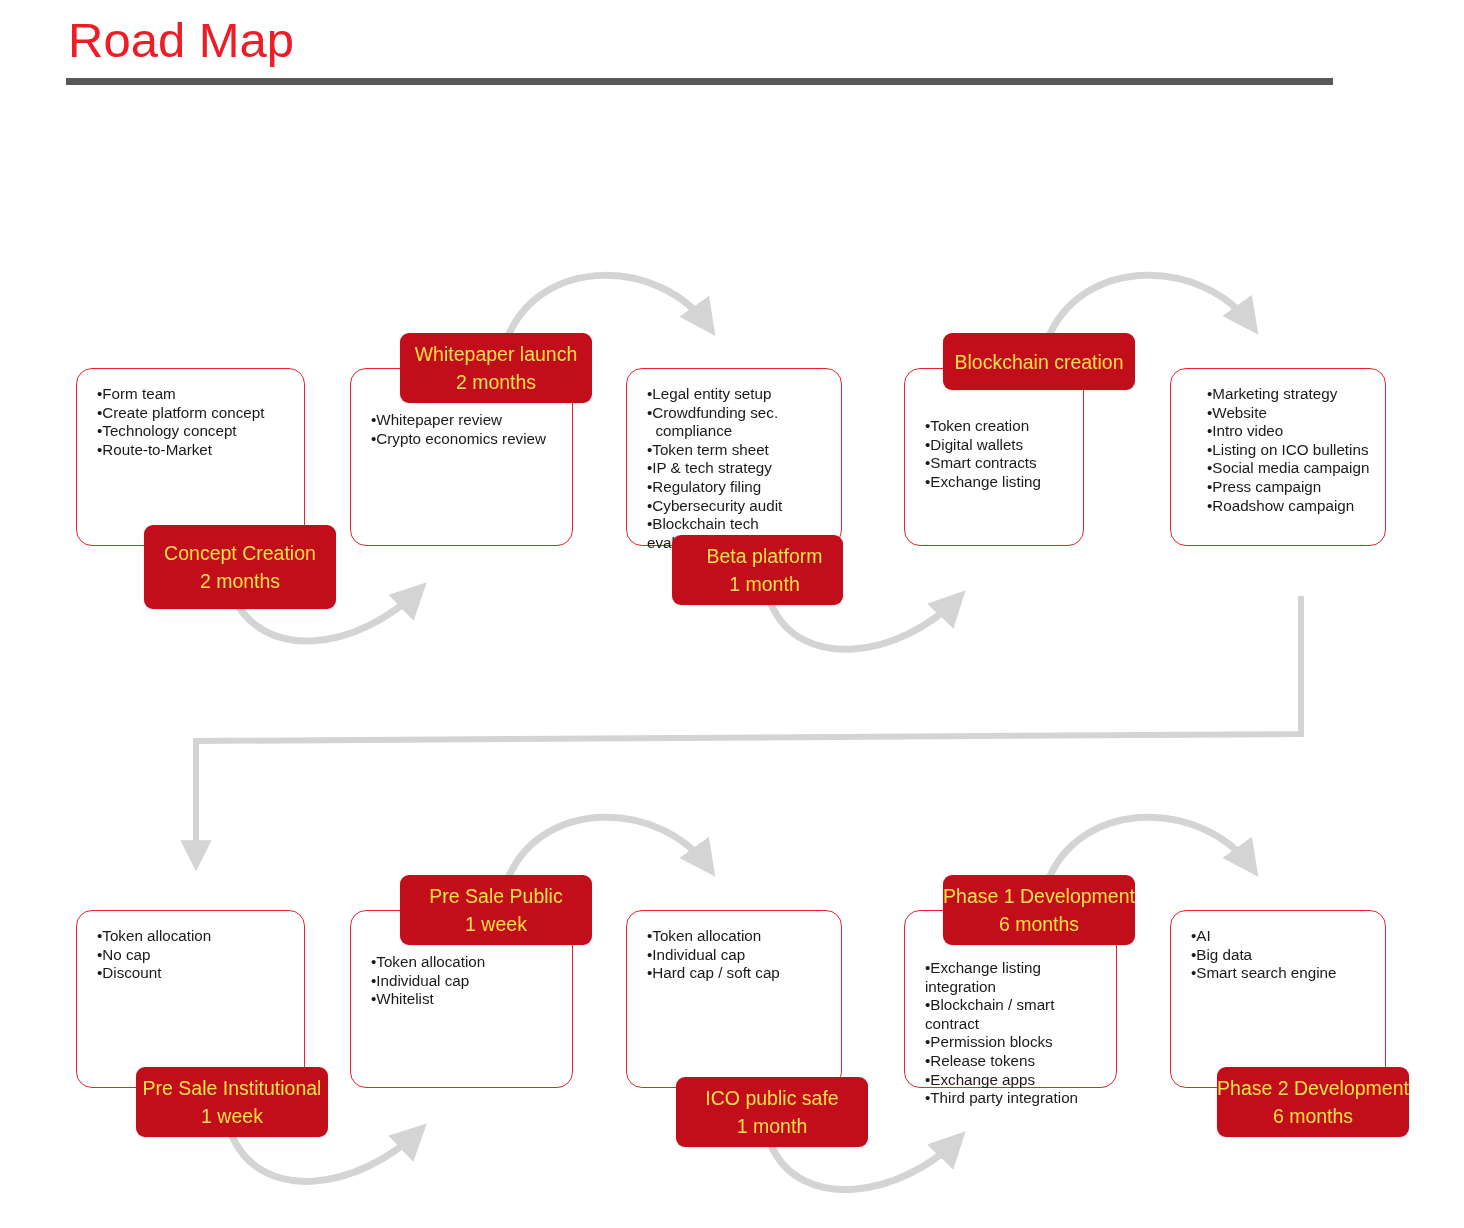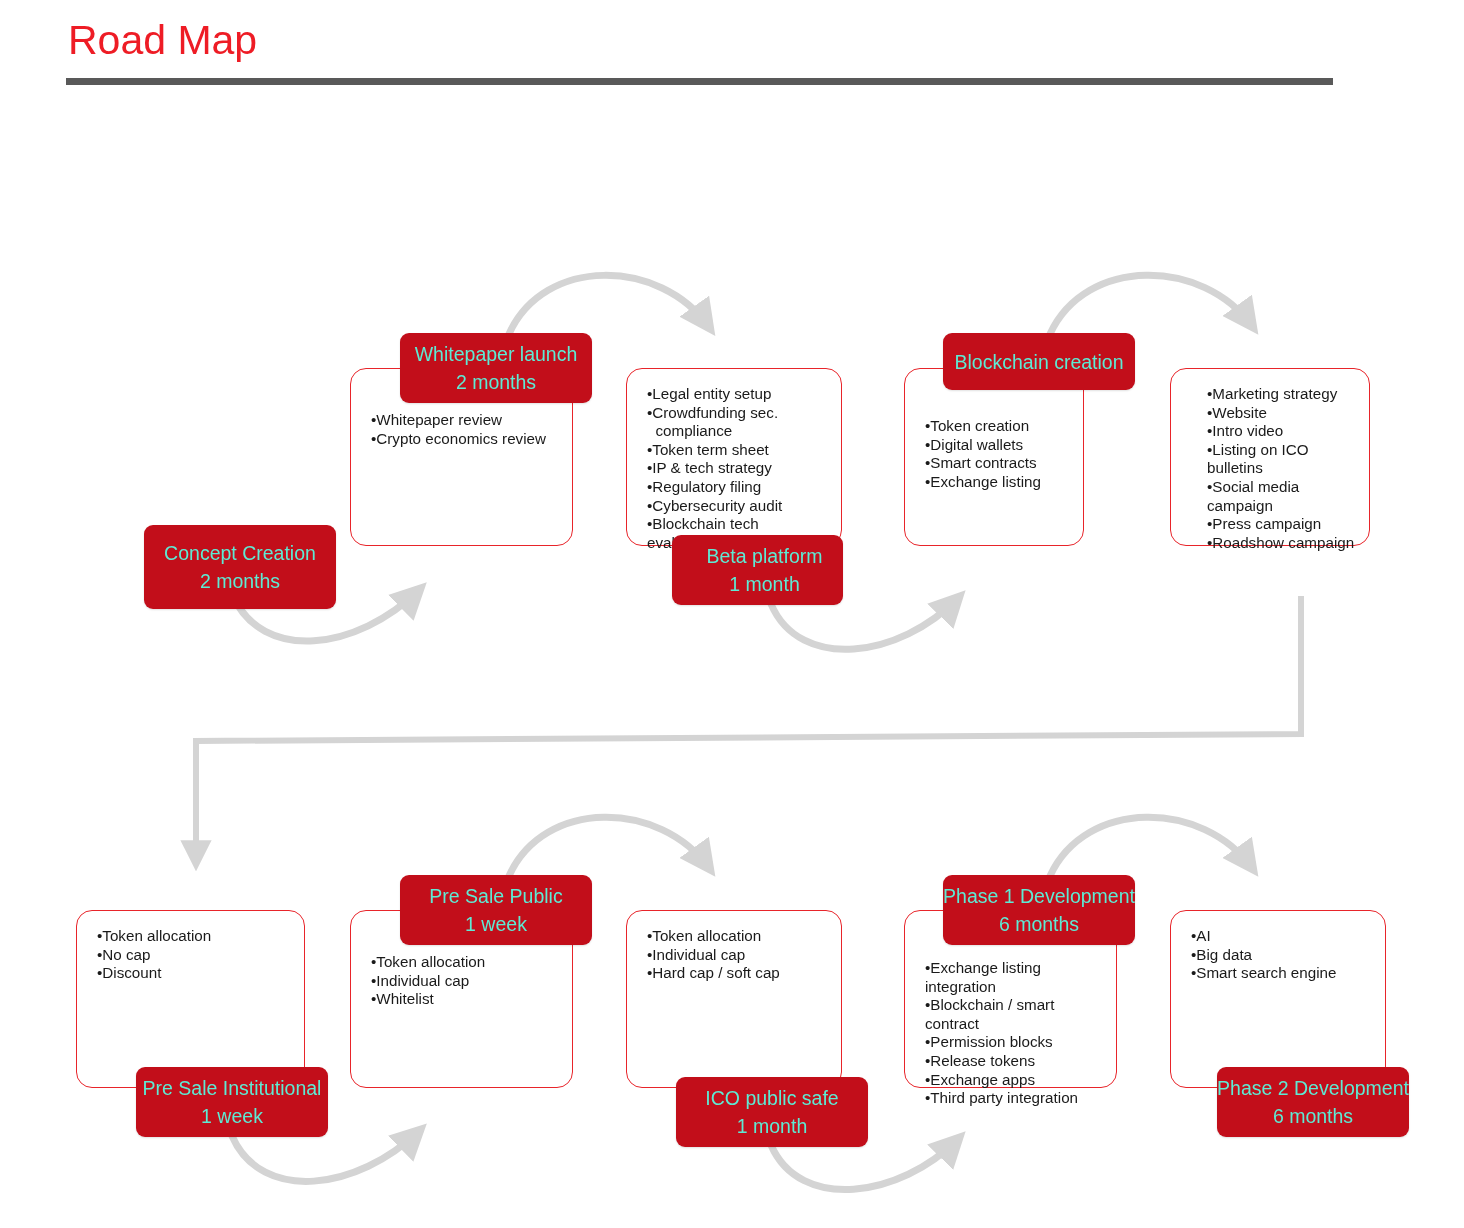--- a/index.html
+++ b/index.html
@@ -15,21 +15,21 @@
     width: 1464px;
     height: 1228px;
     background: #ffffff;
   }
 
   
   .page-title {
     position: absolute;
     left: 68px;
     top: 14px;
-    font-size: 41px;
+    font-size: 49px;
     font-weight: 400;
     color: #EE1C25;
     letter-spacing: 0px;
     line-height: 52px;
     white-space: nowrap;
   }
   .title-rule {
     position: absolute;
     left: 66px;
     top: 78px;
@@ -62,21 +62,21 @@
     color: #1a1a1a;
     white-space: pre-wrap;
     padding-left: 0;
   }
 
   
   .chip {
     position: absolute;
     background: #C20E1A;
     border-radius: 9px;
-    color: #5eead4;
+    color: #fde047;
     display: flex;
     flex-direction: column;
     align-items: center;
     justify-content: center;
     text-align: center;
     padding: 6px 10px;
     box-shadow: 0 1px 2px rgba(0,0,0,0.12);
   }
   .chip .chip-title {
     font-size: 19.5px;
@@ -120,20 +120,28 @@
 
     <path d="M 232 1136 C 262 1204 358 1190 419 1131" fill="none" stroke="#D4D4D4" stroke-width="7" stroke-linecap="round" marker-end="url(#ah)"></path>
 
     <path d="M 509 876 C 544 798 660 800 709 868" fill="none" stroke="#D4D4D4" stroke-width="7" stroke-linecap="round" marker-end="url(#ah)"></path>
 
     <path d="M 771 1145 C 800 1212 900 1198 958 1139" fill="none" stroke="#D4D4D4" stroke-width="7" stroke-linecap="round" marker-end="url(#ah)"></path>
 
     <path d="M 1050 876 C 1086 798 1203 800 1252 868" fill="none" stroke="#D4D4D4" stroke-width="7" stroke-linecap="round" marker-end="url(#ah)"></path>
   </svg>
 
+  <div class="card" style="left:76px; top:368px; width:229px; height:178px;">
+    <ul class="bullets">
+      <li>•Form team</li>
+      <li>•Create platform concept</li>
+      <li>•Technology concept</li>
+      <li>•Route-to-Market</li>
+    </ul>
+  </div>
   <div class="chip" style="left:144px; top:525px; width:192px; height:84px;">
     <span class="chip-title">Concept Creation</span>
     <span class="chip-sub">2 months</span>
   </div>
 
   <div class="card" style="left:350px; top:368px; width:223px; height:178px; padding-top:42px;">
     <ul class="bullets">
       <li>•Whitepaper review</li>
       <li>•Crypto economics review</li>
     </ul>
@@ -166,21 +174,21 @@
       <li>•Digital wallets</li>
       <li>•Smart contracts</li>
       <li>•Exchange listing</li>
     </ul>
   </div>
   <div class="chip" style="left:943px; top:333px; width:192px; height:57px;">
     <span class="chip-title">Blockchain  creation</span>
 
   </div>
 
-  <div class="card" style="left:1170px; top:368px; width:200px; height:178px;padding-left:36px;">
+  <div class="card" style="left:1170px; top:368px; width:216px; height:178px;padding-left:36px;">
     <ul class="bullets">
       <li>•Marketing strategy</li>
       <li>•Website</li>
       <li>•Intro video</li>
       <li>•Listing on ICO bulletins</li>
       <li>•Social media campaign</li>
       <li>•Press campaign</li>
       <li>•Roadshow campaign</li>
     </ul>
   </div>

